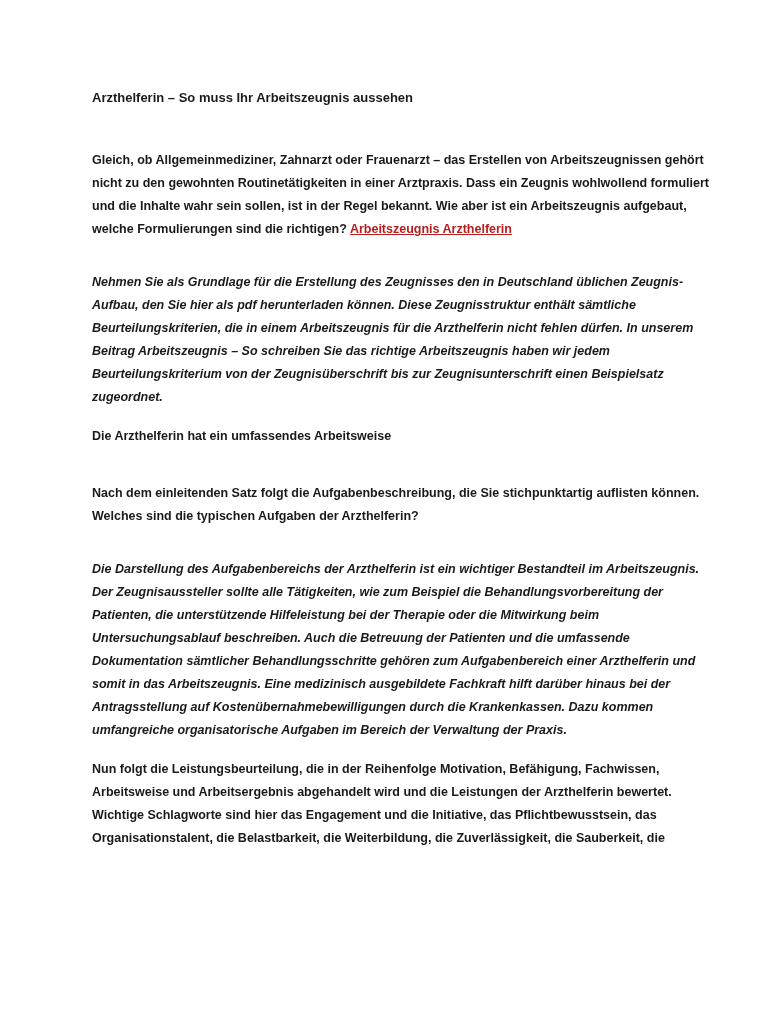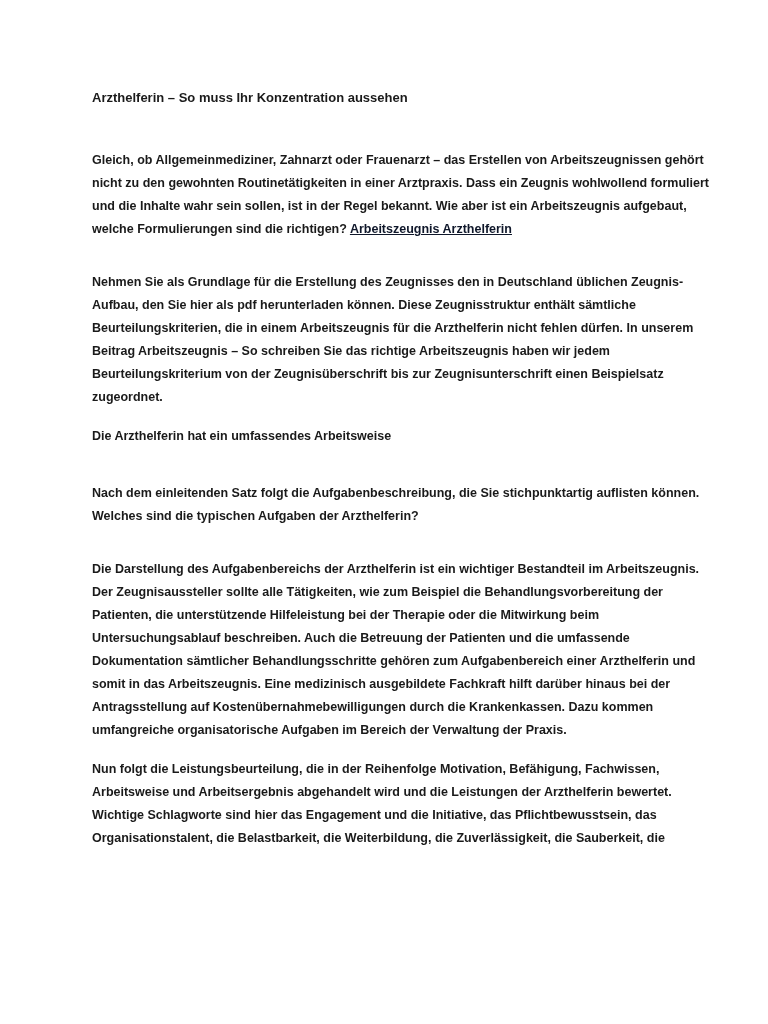--- a/index.html
+++ b/index.html
@@ -27,41 +27,42 @@
     font-size: 13px;
     font-weight: 700;
     margin: 0 0 40px 0;
     line-height: 23px;
   }
   p.doc-para {
     margin: 0 0 30px 0;
   }
   p.doc-para.tight {
     margin-bottom: 16px;
+    font-style: italic;
   }
   h2.doc-heading {
     font-size: 12.5px;
     font-weight: 700;
     line-height: 23px;
     margin: 0 0 34px 0;
     white-space: nowrap;
   }
   a.doc-link {
-    color: #0f172a;
+    color: #b91c1c;
     font-weight: 700;
     cursor: pointer;
   }
 </style>
 </head>
 <body>
 
 <div class="page">
   <div class="content">
 
-    <h1 class="doc-title">Arzthelferin – So muss Ihr Konzentration aussehen</h1>
+    <h1 class="doc-title">Arzthelferin – So muss Ihr Arbeitszeugnis aussehen</h1>
 
 
     <p class="doc-para"><span>Gleich, ob Allgemeinmediziner, Zahnarzt oder Frauenarzt – das Erstellen von Arbeitszeugnissen gehört nicht zu den gewohnten Routinetätigkeiten in einer Arztpraxis. Dass ein Zeugnis wohlwollend formuliert und die Inhalte wahr sein sollen, ist in der Regel bekannt. Wie aber ist ein Arbeitszeugnis aufgebaut, welche Formulierungen sind die richtigen? </span><a href="#" class="doc-link">Arbeitszeugnis Arzthelferin</a></p>
 
     <p class="doc-para tight">Nehmen Sie als Grundlage für die Erstellung des Zeugnisses den in Deutschland üblichen Zeugnis-Aufbau, den Sie hier als pdf herunterladen können. Diese Zeugnisstruktur enthält sämtliche Beurteilungskriterien, die in einem Arbeitszeugnis für die Arzthelferin nicht fehlen dürfen. In unserem Beitrag Arbeitszeugnis – So schreiben Sie das richtige Arbeitszeugnis haben wir jedem Beurteilungskriterium von der Zeugnisüberschrift bis zur Zeugnisunterschrift einen Beispielsatz zugeordnet.</p>
 
     <h2 class="doc-heading">Die Arzthelferin hat ein umfassendes Arbeitsweise</h2>
 
     <p class="doc-para">Nach dem einleitenden Satz folgt die Aufgabenbeschreibung, die Sie stichpunktartig auflisten können. Welches sind die typischen Aufgaben der Arzthelferin?</p>
 

